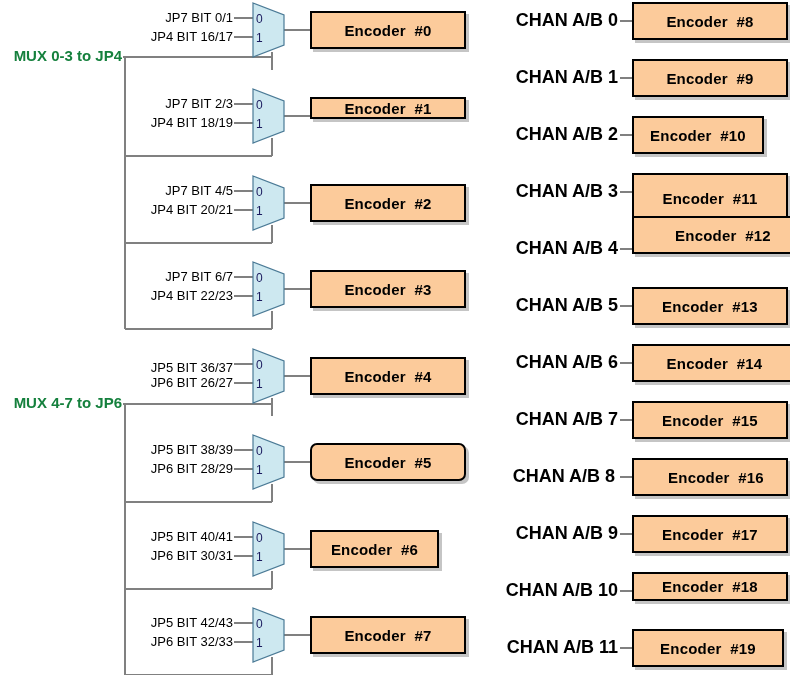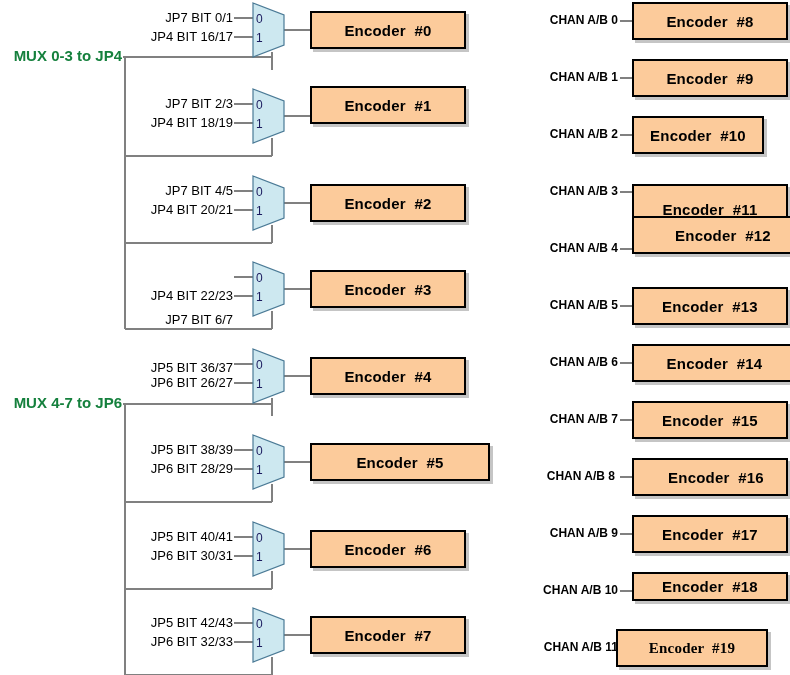--- a/index.html
+++ b/index.html
@@ -81,21 +81,21 @@
     position: absolute;
     font-size: 15px;
     font-weight: bold;
     color: #15803d;
     white-space: nowrap;
     text-align: right;
     line-height: 16px;
   }
   .chanlabel {
     position: absolute;
-    font-size: 12px;
+    font-size: 18px;
     font-weight: bold;
     color: #000000;
     white-space: nowrap;
     text-align: center;
     line-height: 15px;
   }
 </style>
 </head>
 <body>
 
@@ -176,39 +176,39 @@
       <div class="encoder" style="left: 310px; top: 11px; width: 156px; height: 38px;">Encoder  #0</div>
       <div class="mux" style="left: 252px; top: 88px;">
         <svg width="33" height="56" viewBox="0 0 33 56">
           <polygon points="1,1 32,13 32,43 1,55" fill="#CDE8F0" stroke="#4A7A96" stroke-width="1.2"></polygon>
         </svg>
         <span class="pin pin0">0</span>
         <span class="pin pin1">1</span>
       </div>
       <div class="inlabel" style="right: 557px; top: 97px;">JP7 BIT 2/3</div>
       <div class="inlabel" style="right: 557px; top: 116px;">JP4 BIT 18/19</div>
-      <div class="encoder" style="left: 310px; top: 86px; width: 156px; height: 38px;">Encoder  #1</div>
+      <div class="encoder" style="left: 310px; top: 97px; width: 156px; height: 22px;">Encoder  #1</div>
       <div class="mux" style="left: 252px; top: 175px;">
         <svg width="33" height="56" viewBox="0 0 33 56">
           <polygon points="1,1 32,13 32,43 1,55" fill="#CDE8F0" stroke="#4A7A96" stroke-width="1.2"></polygon>
         </svg>
         <span class="pin pin0">0</span>
         <span class="pin pin1">1</span>
       </div>
       <div class="inlabel" style="right: 557px; top: 184px;">JP7 BIT 4/5</div>
       <div class="inlabel" style="right: 557px; top: 203px;">JP4 BIT 20/21</div>
       <div class="encoder" style="left: 310px; top: 184px; width: 156px; height: 38px;">Encoder  #2</div>
       <div class="mux" style="left: 252px; top: 261px;">
         <svg width="33" height="56" viewBox="0 0 33 56">
           <polygon points="1,1 32,13 32,43 1,55" fill="#CDE8F0" stroke="#4A7A96" stroke-width="1.2"></polygon>
         </svg>
         <span class="pin pin0">0</span>
         <span class="pin pin1">1</span>
       </div>
-      <div class="inlabel" style="right: 557px; top: 270px; margin-top: 43px;">JP7 BIT 6/7</div>
+      <div class="inlabel" style="right: 557px; top: 270px;">JP7 BIT 6/7</div>
       <div class="inlabel" style="right: 557px; top: 289px;">JP4 BIT 22/23</div>
       <div class="encoder" style="left: 310px; top: 270px; width: 156px; height: 38px;">Encoder  #3</div>
       <div class="buslabel" style="right: 668px; top: 395px;">MUX 4-7 to JP6</div>
       <div class="mux" style="left: 252px; top: 348px;">
         <svg width="33" height="56" viewBox="0 0 33 56">
           <polygon points="1,1 32,13 32,43 1,55" fill="#CDE8F0" stroke="#4A7A96" stroke-width="1.2"></polygon>
         </svg>
         <span class="pin pin0">0</span>
         <span class="pin pin1">1</span>
       </div>
@@ -217,63 +217,63 @@
       <div class="encoder" style="left: 310px; top: 357px; width: 156px; height: 38px;">Encoder  #4</div>
       <div class="mux" style="left: 252px; top: 434px;">
         <svg width="33" height="56" viewBox="0 0 33 56">
           <polygon points="1,1 32,13 32,43 1,55" fill="#CDE8F0" stroke="#4A7A96" stroke-width="1.2"></polygon>
         </svg>
         <span class="pin pin0">0</span>
         <span class="pin pin1">1</span>
       </div>
       <div class="inlabel" style="right: 557px; top: 443px;">JP5 BIT 38/39</div>
       <div class="inlabel" style="right: 557px; top: 462px;">JP6 BIT 28/29</div>
-      <div class="encoder" style="left: 310px; top: 443px; width: 180px; height: 38px;">Encoder  #5</div>
+      <div class="encoder" style="left: 310px; top: 443px; width: 156px; height: 38px; border-radius: 7px;">Encoder  #5</div>
       <div class="mux" style="left: 252px; top: 521px;">
         <svg width="33" height="56" viewBox="0 0 33 56">
           <polygon points="1,1 32,13 32,43 1,55" fill="#CDE8F0" stroke="#4A7A96" stroke-width="1.2"></polygon>
         </svg>
         <span class="pin pin0">0</span>
         <span class="pin pin1">1</span>
       </div>
       <div class="inlabel" style="right: 557px; top: 530px;">JP5 BIT 40/41</div>
       <div class="inlabel" style="right: 557px; top: 549px;">JP6 BIT 30/31</div>
-      <div class="encoder" style="left: 310px; top: 530px; width: 156px; height: 38px;">Encoder  #6</div>
+      <div class="encoder" style="left: 310px; top: 530px; width: 129px; height: 38px;">Encoder  #6</div>
       <div class="mux" style="left: 252px; top: 607px;">
         <svg width="33" height="56" viewBox="0 0 33 56">
           <polygon points="1,1 32,13 32,43 1,55" fill="#CDE8F0" stroke="#4A7A96" stroke-width="1.2"></polygon>
         </svg>
         <span class="pin pin0">0</span>
         <span class="pin pin1">1</span>
       </div>
       <div class="inlabel" style="right: 557px; top: 616px;">JP5 BIT 42/43</div>
       <div class="inlabel" style="right: 557px; top: 635px;">JP6 BIT 32/33</div>
       <div class="encoder" style="left: 310px; top: 616px; width: 156px; height: 38px;">Encoder  #7</div>
     </div>
 
   <div id="chan-layer">
       <div class="chanlabel" style="right: 172px; top: 13px;">CHAN A/B 0</div>
       <div class="encoder" style="left: 632px; top: 2px; width: 156px; height: 38px;">Encoder  #8</div>
       <div class="chanlabel" style="right: 172px; top: 70px;">CHAN A/B 1</div>
       <div class="encoder" style="left: 632px; top: 59px; width: 156px; height: 38px;">Encoder  #9</div>
       <div class="chanlabel" style="right: 172px; top: 127px;">CHAN A/B 2</div>
       <div class="encoder" style="left: 632px; top: 116px; width: 132px; height: 38px;">Encoder  #10</div>
       <div class="chanlabel" style="right: 172px; top: 184px;">CHAN A/B 3</div>
-      <div class="encoder" style="left: 632px; top: 184px; width: 156px; height: 50px;">Encoder  #11</div>
+      <div class="encoder" style="left: 632px; top: 173px; width: 156px; height: 50px;">Encoder  #11</div>
       <div class="chanlabel" style="right: 172px; top: 241px;">CHAN A/B 4</div>
       <div class="encoder" style="left: 632px; top: 216px; width: 182px; height: 38px;">Encoder  #12</div>
       <div class="chanlabel" style="right: 172px; top: 298px;">CHAN A/B 5</div>
       <div class="encoder" style="left: 632px; top: 287px; width: 156px; height: 38px;">Encoder  #13</div>
       <div class="chanlabel" style="right: 172px; top: 355px;">CHAN A/B 6</div>
       <div class="encoder" style="left: 632px; top: 344px; width: 165px; height: 38px;">Encoder  #14</div>
       <div class="chanlabel" style="right: 172px; top: 412px;">CHAN A/B 7</div>
       <div class="encoder" style="left: 632px; top: 401px; width: 156px; height: 38px;">Encoder  #15</div>
       <div class="chanlabel" style="right: 175px; top: 469px;">CHAN A/B 8</div>
       <div class="encoder" style="left: 632px; top: 458px; width: 156px; height: 38px; padding-left: 12px;">Encoder  #16</div>
       <div class="chanlabel" style="right: 172px; top: 526px;">CHAN A/B 9</div>
       <div class="encoder" style="left: 632px; top: 515px; width: 156px; height: 38px;">Encoder  #17</div>
       <div class="chanlabel" style="right: 172px; top: 583px;">CHAN A/B 10</div>
       <div class="encoder" style="left: 632px; top: 572px; width: 156px; height: 29px;">Encoder  #18</div>
       <div class="chanlabel" style="right: 172px; top: 640px;">CHAN A/B 11</div>
-      <div class="encoder" style="left: 616px; top: 629px; width: 152px; height: 38px; font-family: Liberation Serif, serif;">Encoder  #19</div>
+      <div class="encoder" style="left: 632px; top: 629px; width: 152px; height: 38px;">Encoder  #19</div>
     </div>
 
 </div>
 
 </body></html>

